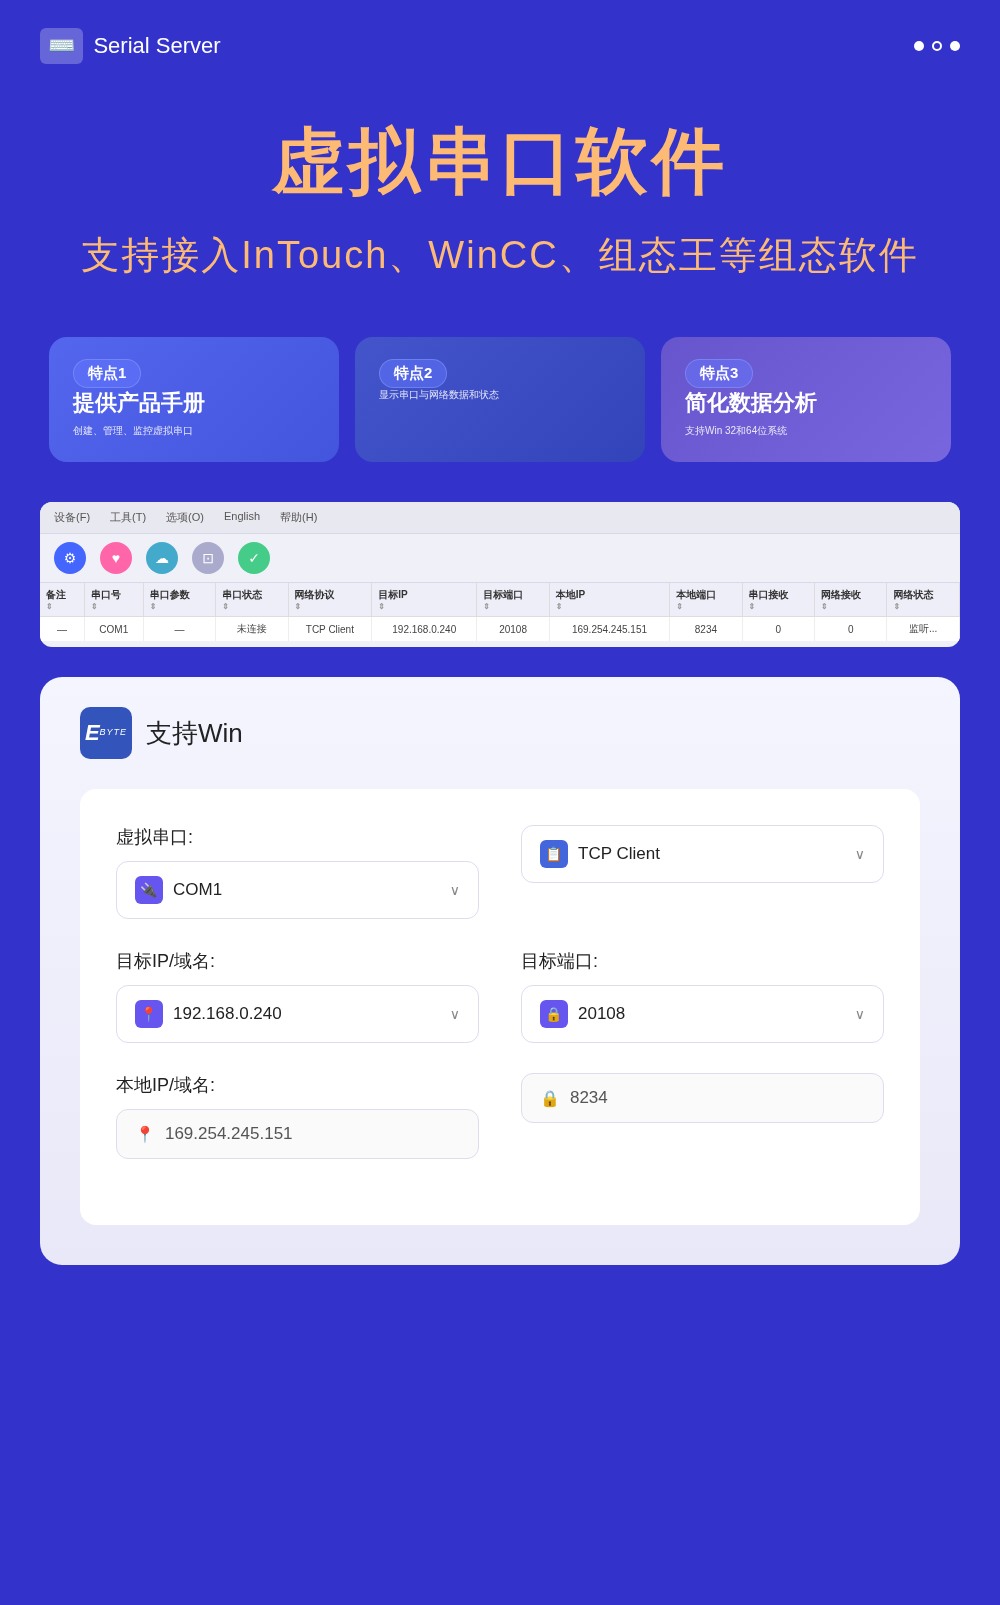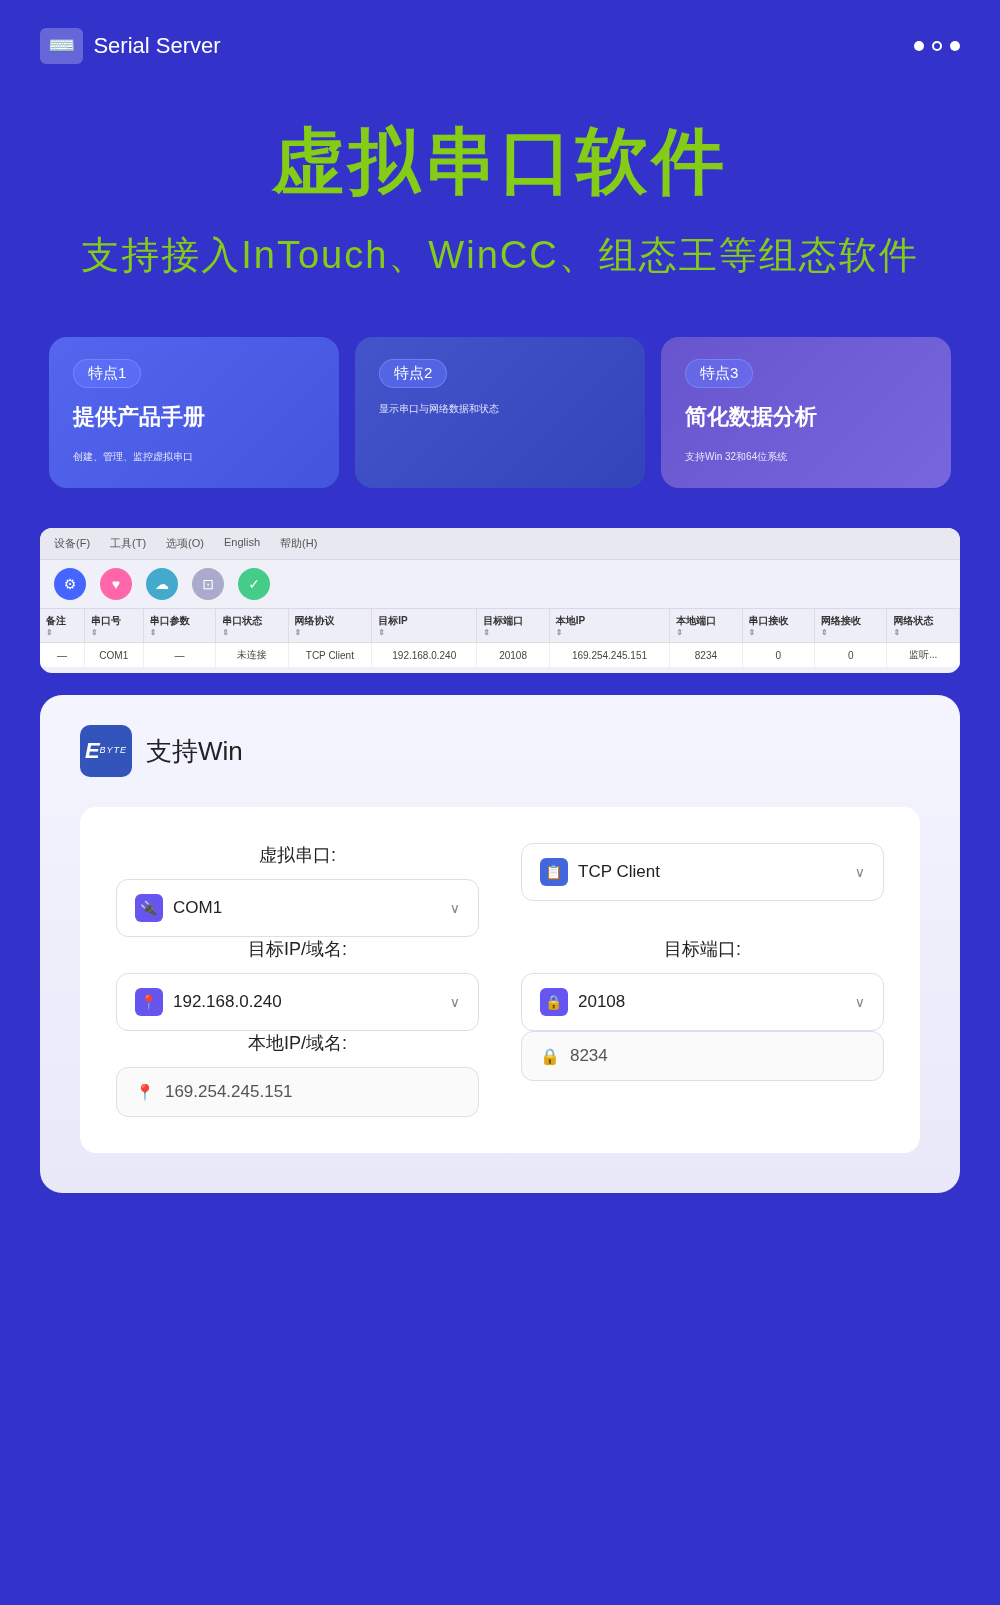--- a/index.html
+++ b/index.html
@@ -47,21 +47,21 @@
     }
     .dot.outline {
       background: transparent;
       border: 2px solid white;
     }
 
     
     .hero {
       text-align: center;
       padding: 40px 40px 20px;
-      color: #84cc16;
+      color: #fdba74;
     }
     .hero-title {
       font-size: 72px;
       font-weight: 700;
       letter-spacing: 4px;
       margin-bottom: 20px;
     }
     .hero-subtitle {
       font-size: 38px;
       font-weight: 400;
@@ -90,39 +90,38 @@
     }
     .feature-card:nth-child(3) {
       background: linear-gradient(135deg, #6655cc 0%, #7766dd 100%);
     }
     .feature-badge {
       display: inline-block;
       background: rgba(100,120,255,0.5);
       border-radius: 20px;
       padding: 4px 14px;
       font-size: 15px;
-      font-weight: 400;
-      margin-bottom: 14px;
+      font-weight: 700;
       border: 1px solid rgba(150,170,255,0.4);
       text-align: right;
     }
     .feature-title {
       font-size: 22px;
       font-weight: 600;
-      margin-bottom: 18px;
+      margin-bottom: 6px;
     }
     .feature-desc {
       font-size: 10px;
       opacity: 0.85;
       line-height: 1.4;
     }
 
     
     .mockup-section {
-      padding: 10px 40px 22px;
+      padding: 10px 40px 30px;
     }
     .mockup-window {
       background: #f0f0f8;
       border-radius: 12px;
       overflow: hidden;
       padding-bottom: 6px;
     }
     .mockup-titlebar {
       background: #e8e8f0;
       padding: 8px 14px;
@@ -226,21 +225,21 @@
     }
 
     .form-inner {
       background: white;
       border-radius: 16px;
       padding: 36px 36px 36px;
     }
     .form-row {
       display: flex;
       gap: 42px;
-      text-align: center;
+      margin-bottom: 30px;
     }
     .form-group {
       flex: 1;
     }
     .form-label {
       font-size: 18px;
       color: #222;
       margin-bottom: 12px;
       display: block;
       font-weight: 400;

